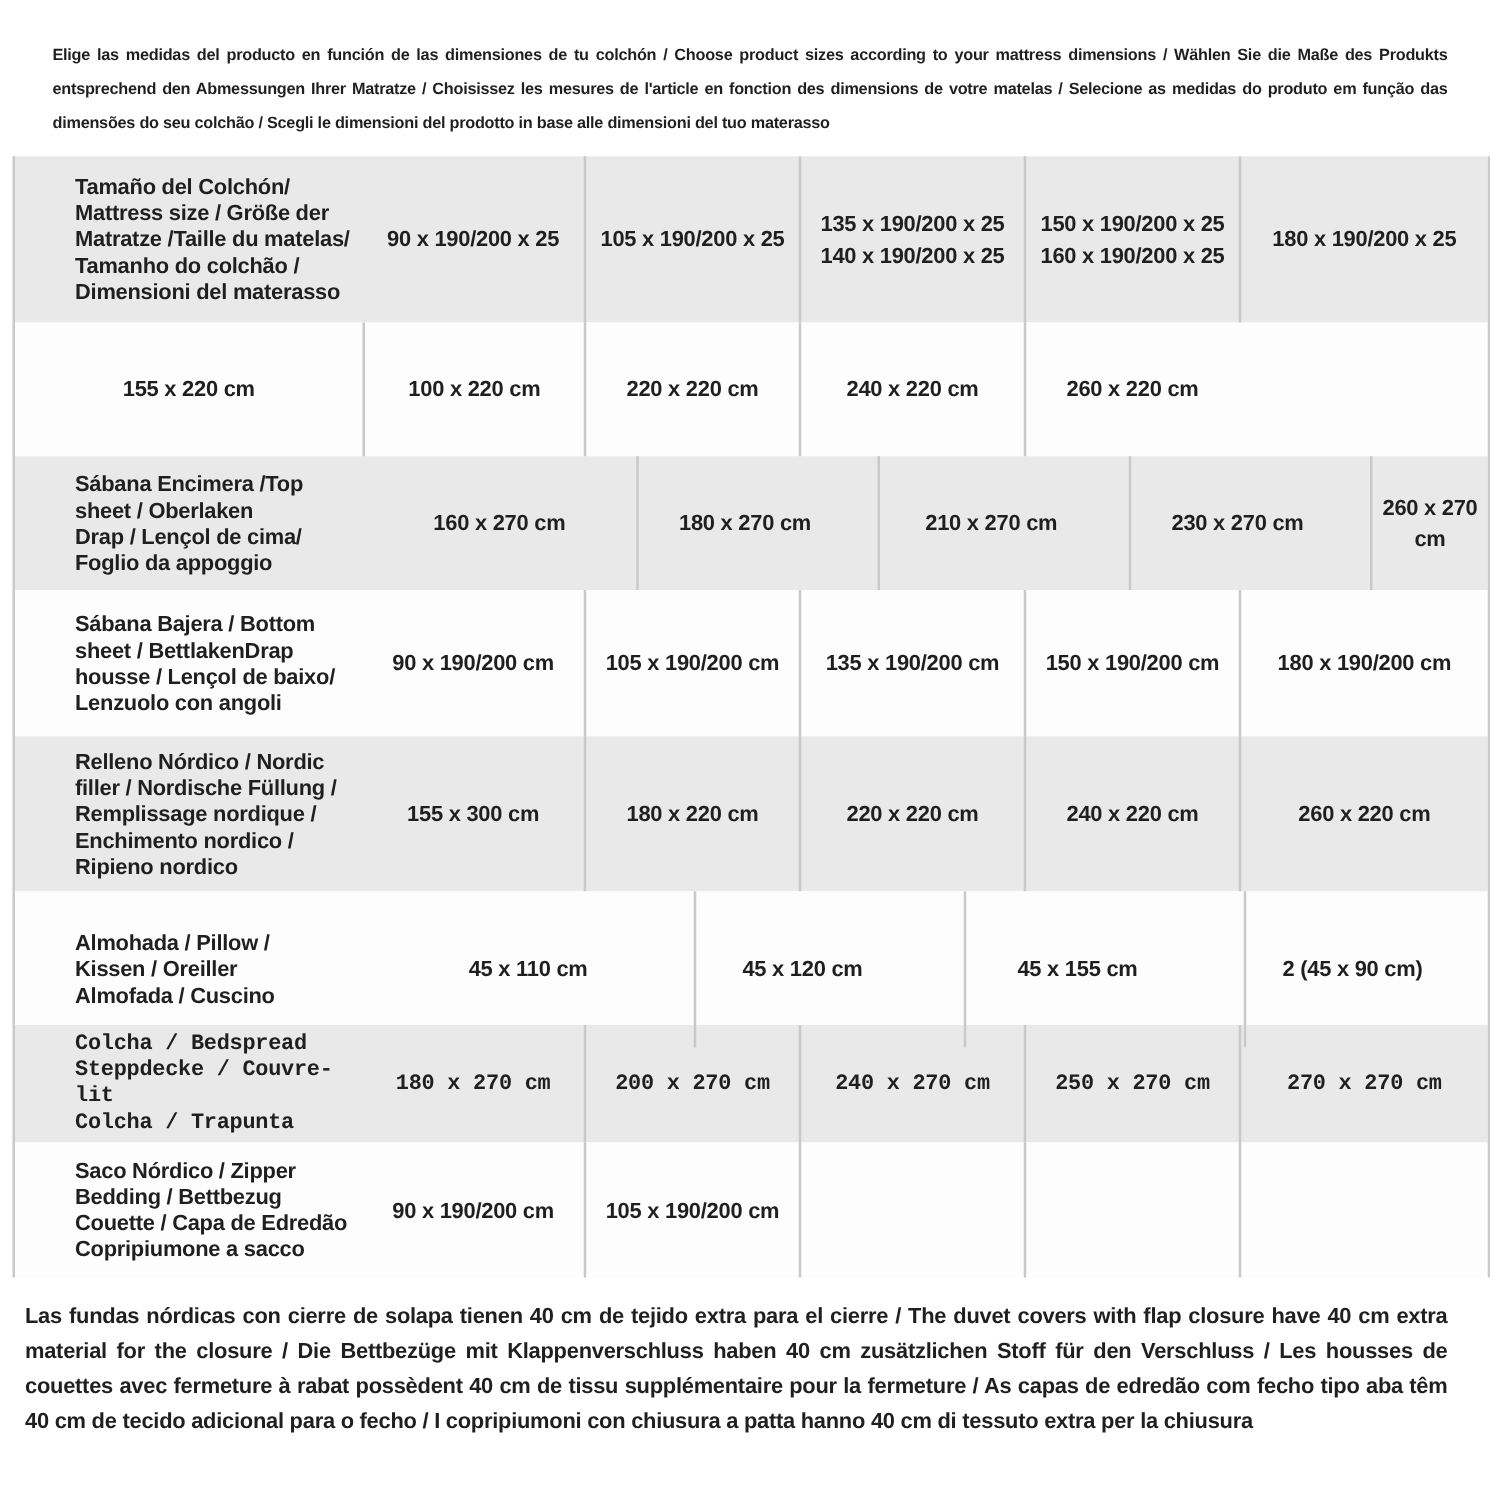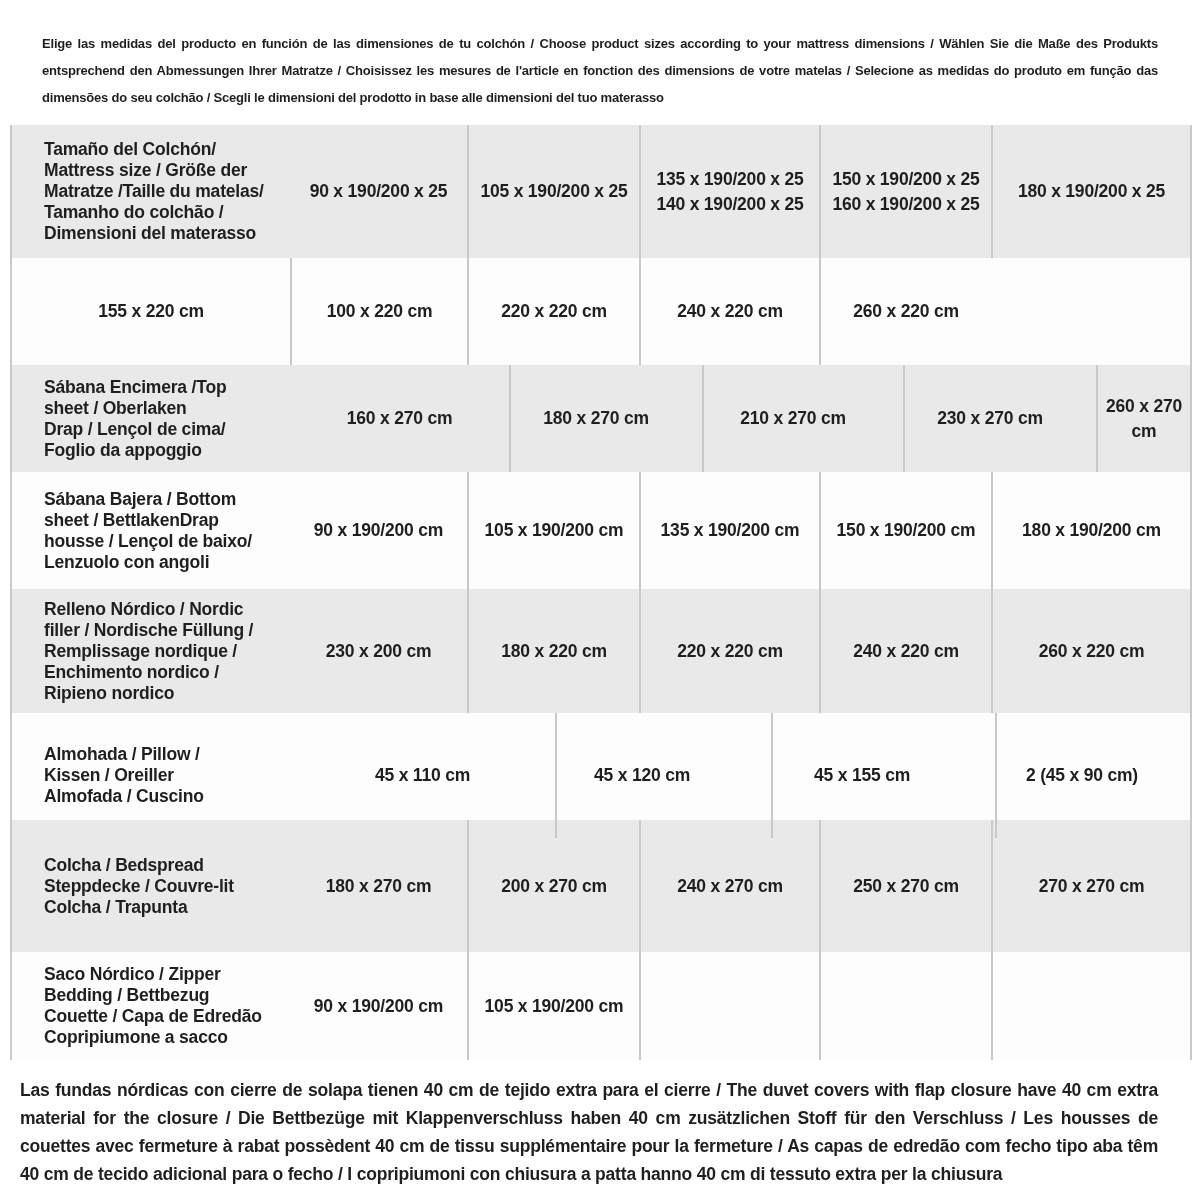--- a/index.html
+++ b/index.html
@@ -28,32 +28,32 @@
     grid-template-columns: 278px 177px 172px 180px 172px 1fr;
   }
   .trow:nth-child(odd)  { background: #e9e9e9; }
   .trow:nth-child(even) { background: #fdfdfd; }
   .row-0 { height: 133px; }
   .row-1 { height: 107px; }
   .row-2 { height: 107px; gap: 21px; }
   .row-3 { height: 117px; }
   .row-4 { height: 124px; }
   .row-5 { height: 107px; gap: 44px; }
-  .row-6 { height: 132px; }
+  .row-6 { height: 94px; font-family: Liberation Mono, monospace; }
   .row-7 { height: 108px; }
   .cell {
     display: flex;
     align-items: center;
     white-space: pre-line;
     font-weight: bold;
     font-size: 17.5px;
     letter-spacing: -0.2px;
   }
   .label-cell {
-    padding-left: 32px;
+    padding-left: 48px;
     padding-right: 6px;
     line-height: 21px;
     justify-content: flex-start;
   }
   .value-cell {
     justify-content: center;
     text-align: center;
     line-height: 25px;
   }
   .value-cell.col-2,
@@ -118,21 +118,21 @@
         <div class="cell value-cell col-3">135 x 190/200 cm</div>
         <div class="cell value-cell col-4">150 x 190/200 cm</div>
         <div class="cell value-cell col-5">180 x 190/200 cm</div>
       </div>
       <div class="trow row-4">
         <div class="cell label-cell">Relleno Nórdico / Nordic
 filler / Nordische Füllung /
 Remplissage nordique /
 Enchimento nordico /
 Ripieno nordico</div>
-        <div class="cell value-cell col-1">230 x 200 cm</div>
+        <div class="cell value-cell col-1">155 x 300 cm</div>
         <div class="cell value-cell col-2">180 x 220 cm</div>
         <div class="cell value-cell col-3">220 x 220 cm</div>
         <div class="cell value-cell col-4">240 x 220 cm</div>
         <div class="cell value-cell col-5">260 x 220 cm</div>
       </div>
       <div class="trow row-5">
         <div class="cell label-cell">Almohada / Pillow /
 Kissen / Oreiller
 Almofada / Cuscino</div>
         <div class="cell value-cell col-1">45 x 110 cm</div>

